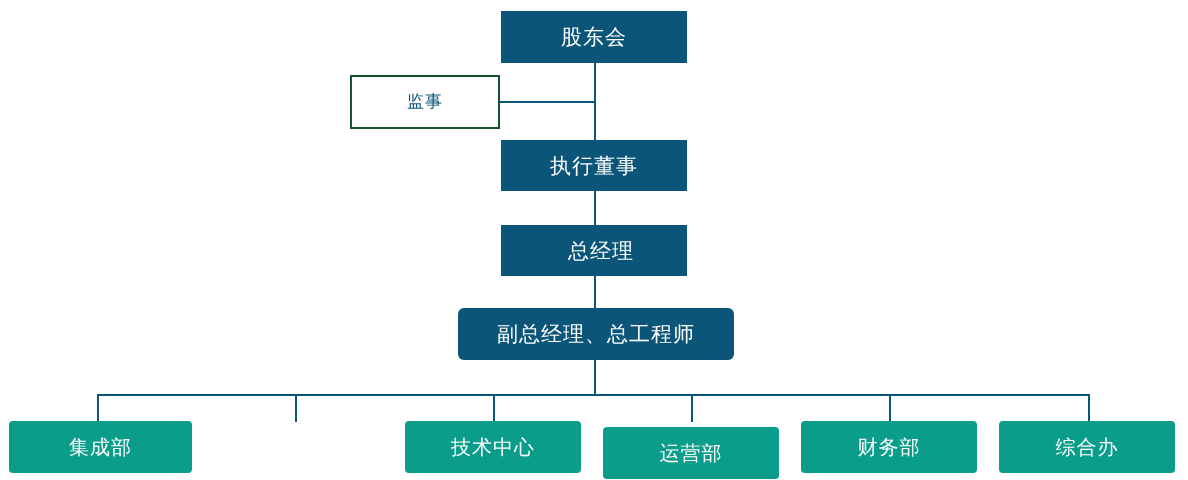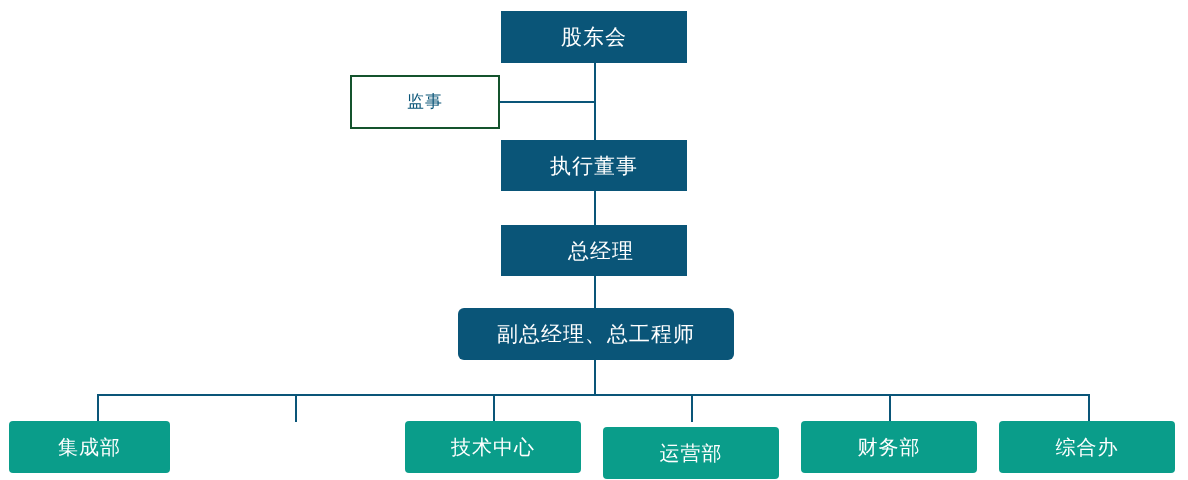--- a/index.html
+++ b/index.html
@@ -89,21 +89,21 @@
   <div class="node node-dark" style="left:501px; top:11px; width:186px; height:52px;">股东会</div>
 
   <div class="node node-outline" style="left:350px; top:75px; width:150px; height:54px;">监事</div>
 
   <div class="node node-dark" style="left:501px; top:140px; width:186px; height:51px;">执行董事</div>
 
   <div class="node node-dark" style="left:501px; top:225px; width:186px; height:51px;padding-left:14px;">总经理</div>
 
   <div class="node node-dark-round" style="left:458px; top:308px; width:276px; height:52px;">副总经理、总工程师</div>
 
-  <div class="node node-teal" style="left:9px; top:421px; width:161px; height:52px;">集成部</div>
+  <div class="node node-teal" style="left:9px; top:421px; width:183px; height:52px;">集成部</div>
 
 
   <div class="node node-teal" style="left:405px; top:421px; width:176px; height:52px;">技术中心</div>
 
   <div class="node node-teal" style="left:603px; top:421px; width:176px; height:52px;margin-top:6px;">运营部</div>
 
   <div class="node node-teal" style="left:801px; top:421px; width:176px; height:52px;">财务部</div>
 
   <div class="node node-teal" style="left:999px; top:421px; width:176px; height:52px;">综合办</div>
 

